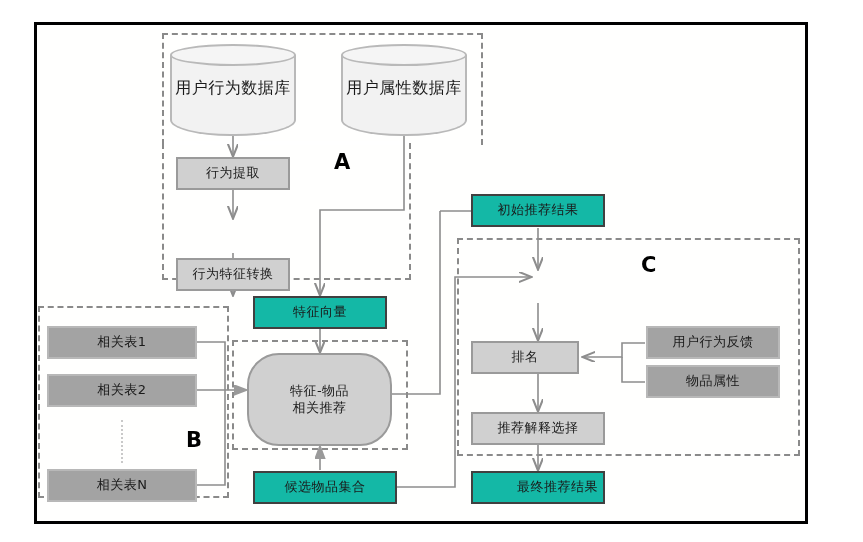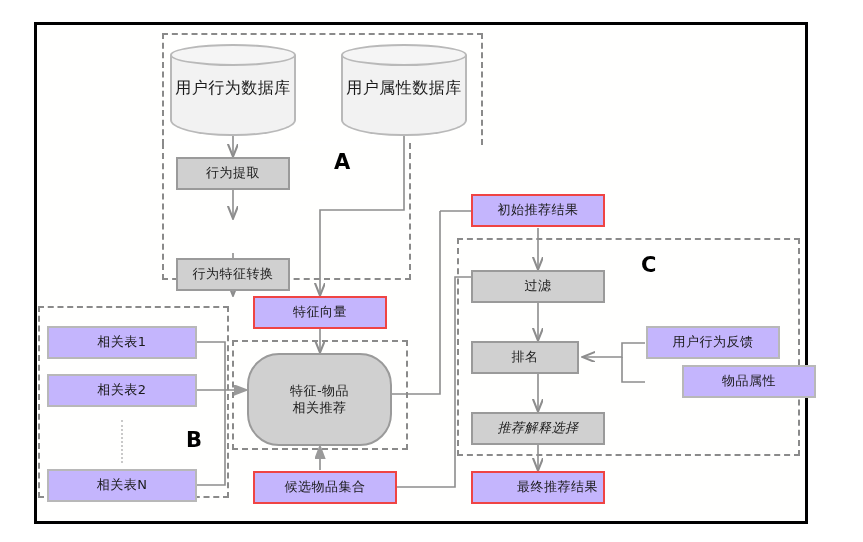--- a/index.html
+++ b/index.html
@@ -1,22 +1,22 @@
 <!DOCTYPE html>
 <html><head>
 <meta charset="utf-8">
 <style>
   html,body{margin:0;padding:0;background:#fff;}
   body{font-family:"DejaVu Sans","Liberation Sans",sans-serif;}
   #canvas{position:relative;width:863px;height:542px;background:#fff;overflow:hidden;}
   #frame{position:absolute;left:34px;top:22px;width:774px;height:502px;border:3px solid #000;background:#fffffe;box-sizing:border-box;}
   .node{position:absolute;box-sizing:border-box;display:flex;align-items:center;justify-content:center;text-align:center;line-height:1.25;color:#1a1a1a;font-size:13px;letter-spacing:.5px;}
   .proc{background:#d0d0d0;border:2px solid #9a9a9a;}
-  .data{background:#c4b5fd;border:2px solid #ef4444;font-family:Liberation Serif, serif;}
-  .side{background:#c4b5fd;border:2px solid #b8b8b8;}
+  .data{background:#14b8a6;border:2px solid #404040;font-family:Liberation Serif, serif;}
+  .side{background:#a3a3a3;border:2px solid #b8b8b8;}
   .cyl{position:absolute;box-sizing:border-box;}
   .cyl .body{position:absolute;left:0;right:0;top:11px;bottom:0;background:#f2f2f2;border-left:2px solid #b9b9b9;border-right:2px solid #b9b9b9;border-bottom:2px solid #b9b9b9;border-radius:0 0 48% 48%/0 0 16px 16px;}
   .cyl .top{position:absolute;left:0;right:0;top:0;height:22px;background:#f5f5f5;border:2px solid #b9b9b9;border-radius:50%/50%;box-sizing:border-box;}
   .cyl .lbl{position:absolute;left:0;right:0;top:34px;text-align:center;font-size:16px;color:#1a1a1a;letter-spacing:.5px;}
   .dash{position:absolute;box-sizing:border-box;border:2.5px dashed #8a8a8a;}
   .grouplbl{position:absolute;font-weight:bold;font-size:21px;color:#000;font-family:"DejaVu Sans","Liberation Sans",sans-serif;}
   #wires{position:absolute;left:0;top:0;width:863px;height:542px;pointer-events:none;}
   .vdots{position:absolute;border-left:2px dotted #c9c9c9;}
 </style>
 </head>
@@ -112,20 +112,19 @@
 
   <div class="node proc" style="left:247px;top:353px;width:145px;height:93px;flex-direction:column;border-radius:32px;">
     <span>特征-物品</span>
     <span>相关推荐</span>
   </div>
 
   <div class="node data" style="left:253px;top:471px;width:144px;height:33px;">候选物品集合</div>
 
   <div class="node data" style="left:471px;top:194px;width:134px;height:33px;">初始推荐结果</div>
 
-  <div class="node proc" style="left:471px;top:270px;width:134px;height:33px;">过滤</div>
   <div class="node proc" style="left:471px;top:341px;width:108px;height:33px;">排名</div>
-  <div class="node proc" style="left:471px;top:412px;width:134px;height:33px;font-style:italic;">推荐解释选择</div>
+  <div class="node proc" style="left:471px;top:412px;width:134px;height:33px;">推荐解释选择</div>
   <div class="node data" style="left:471px;top:471px;width:134px;height:33px;padding-left:39px;">最终推荐结果</div>
 
   <div class="node side" style="left:646px;top:326px;width:134px;height:33px;">用户行为反馈</div>
-  <div class="node side" style="left:646px;top:365px;width:134px;height:33px;margin-left:36px;">物品属性</div>
+  <div class="node side" style="left:646px;top:365px;width:134px;height:33px;">物品属性</div>
 </div>
 
 </body></html>

